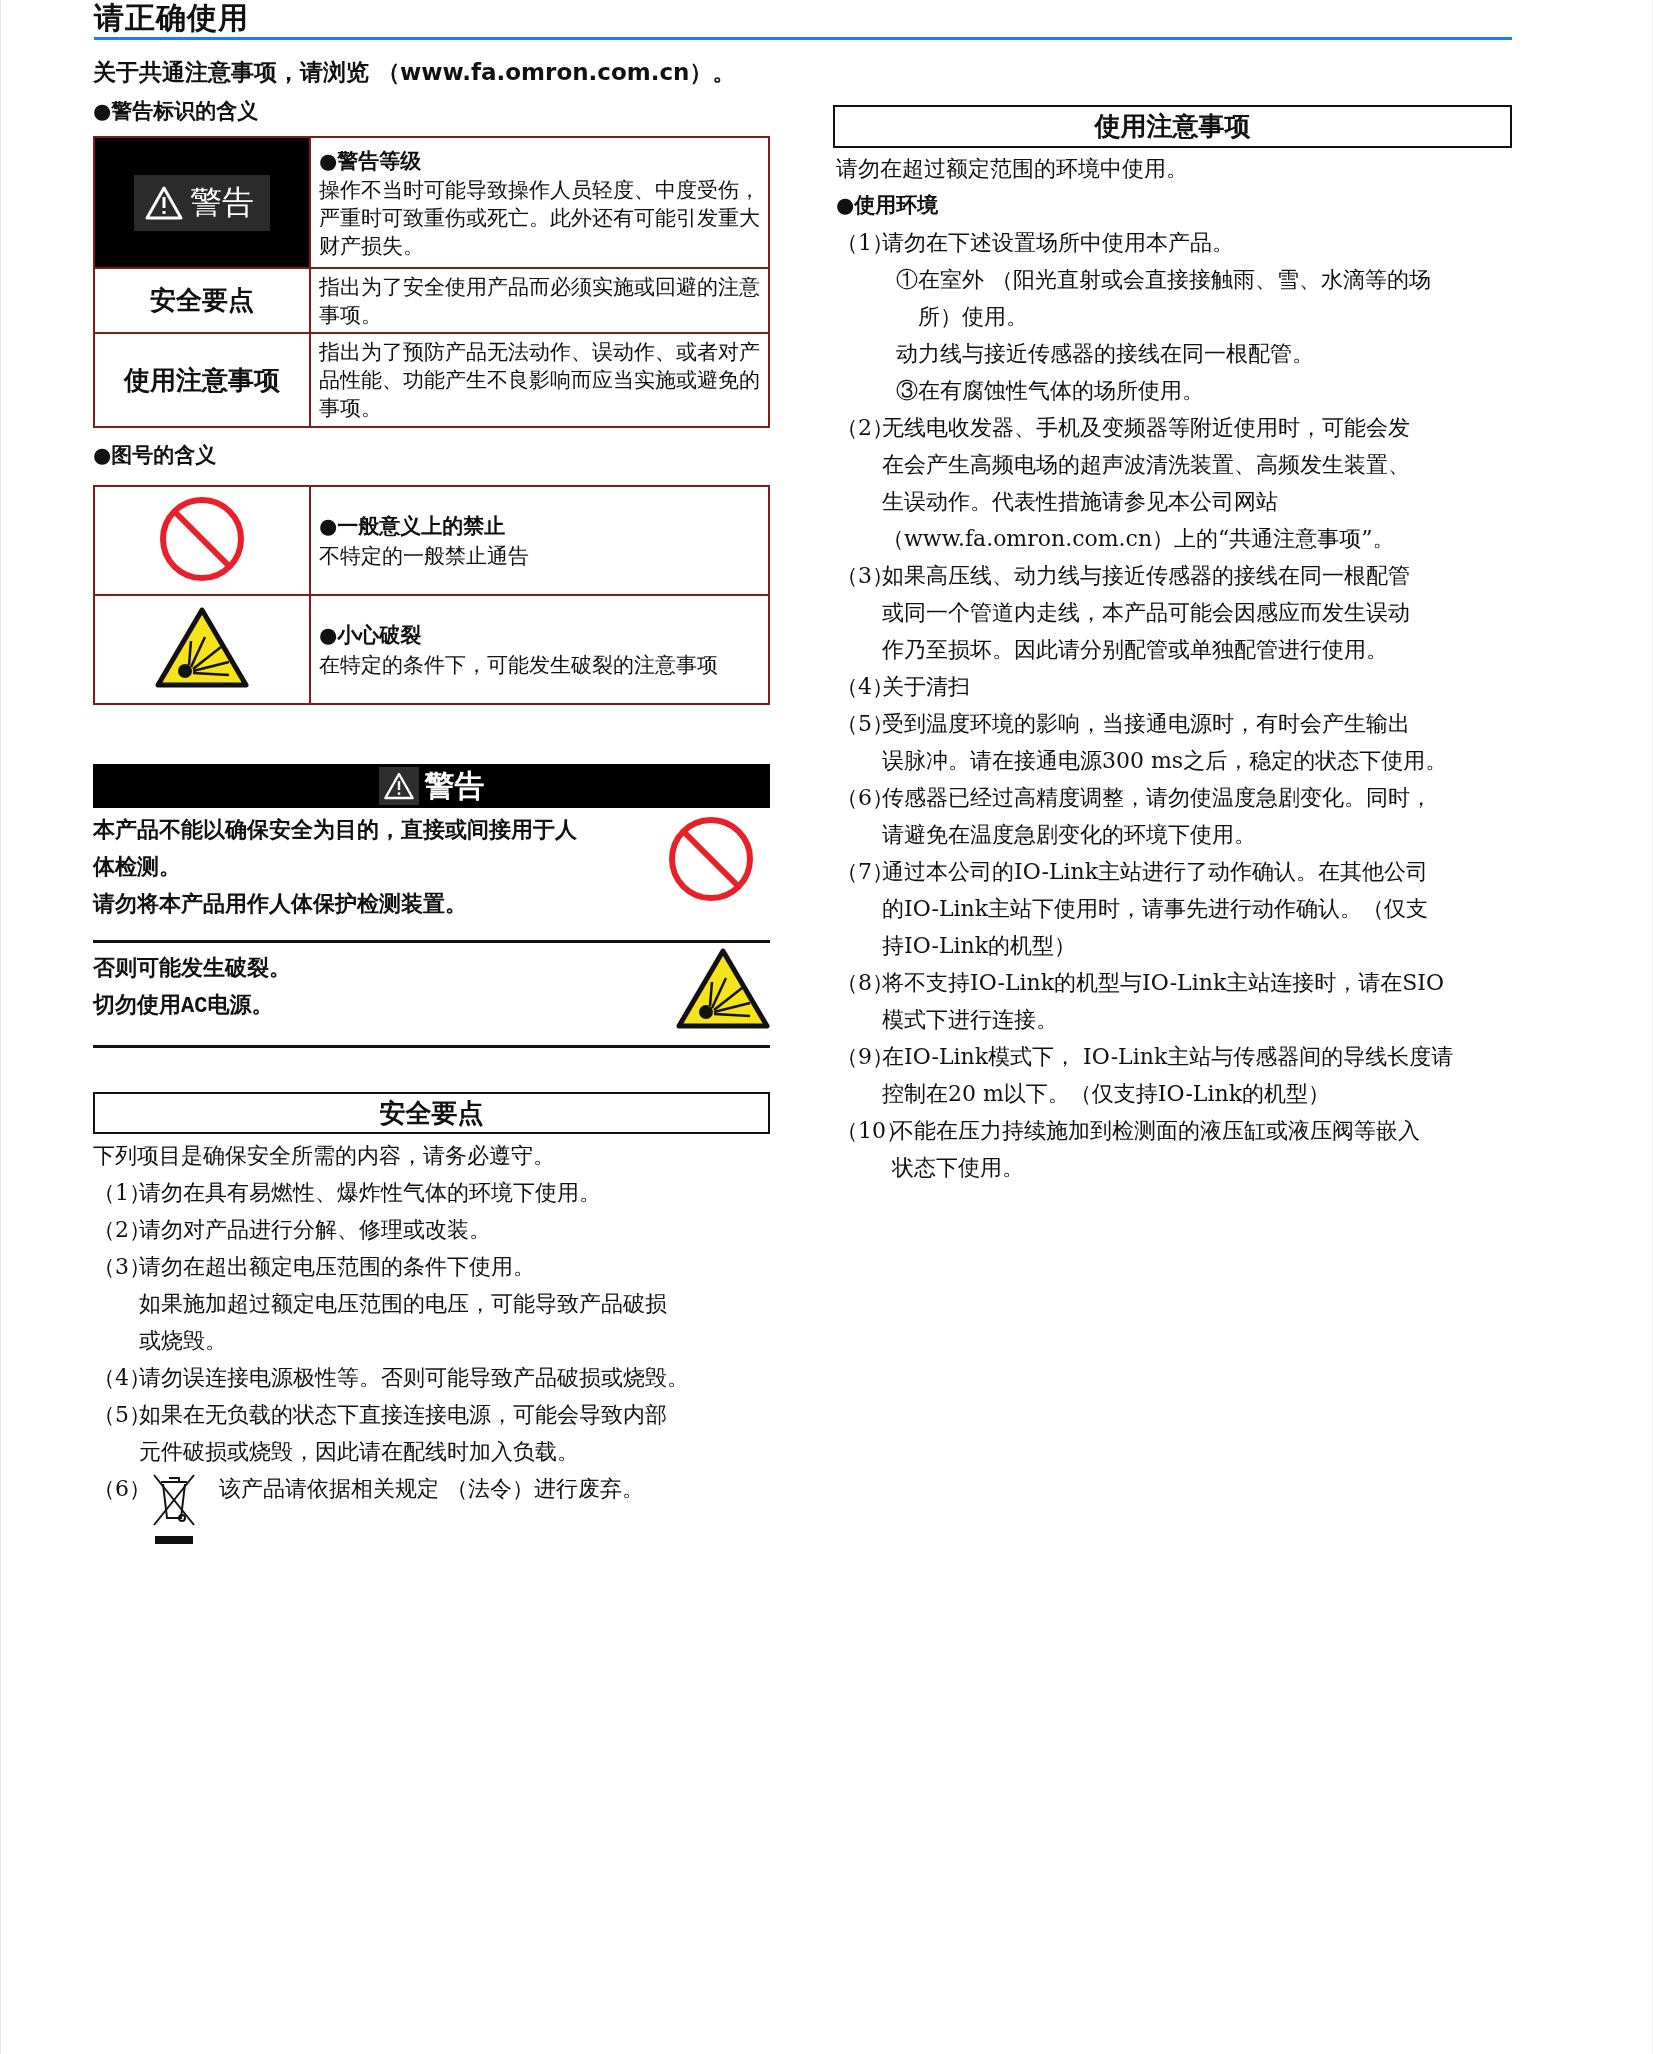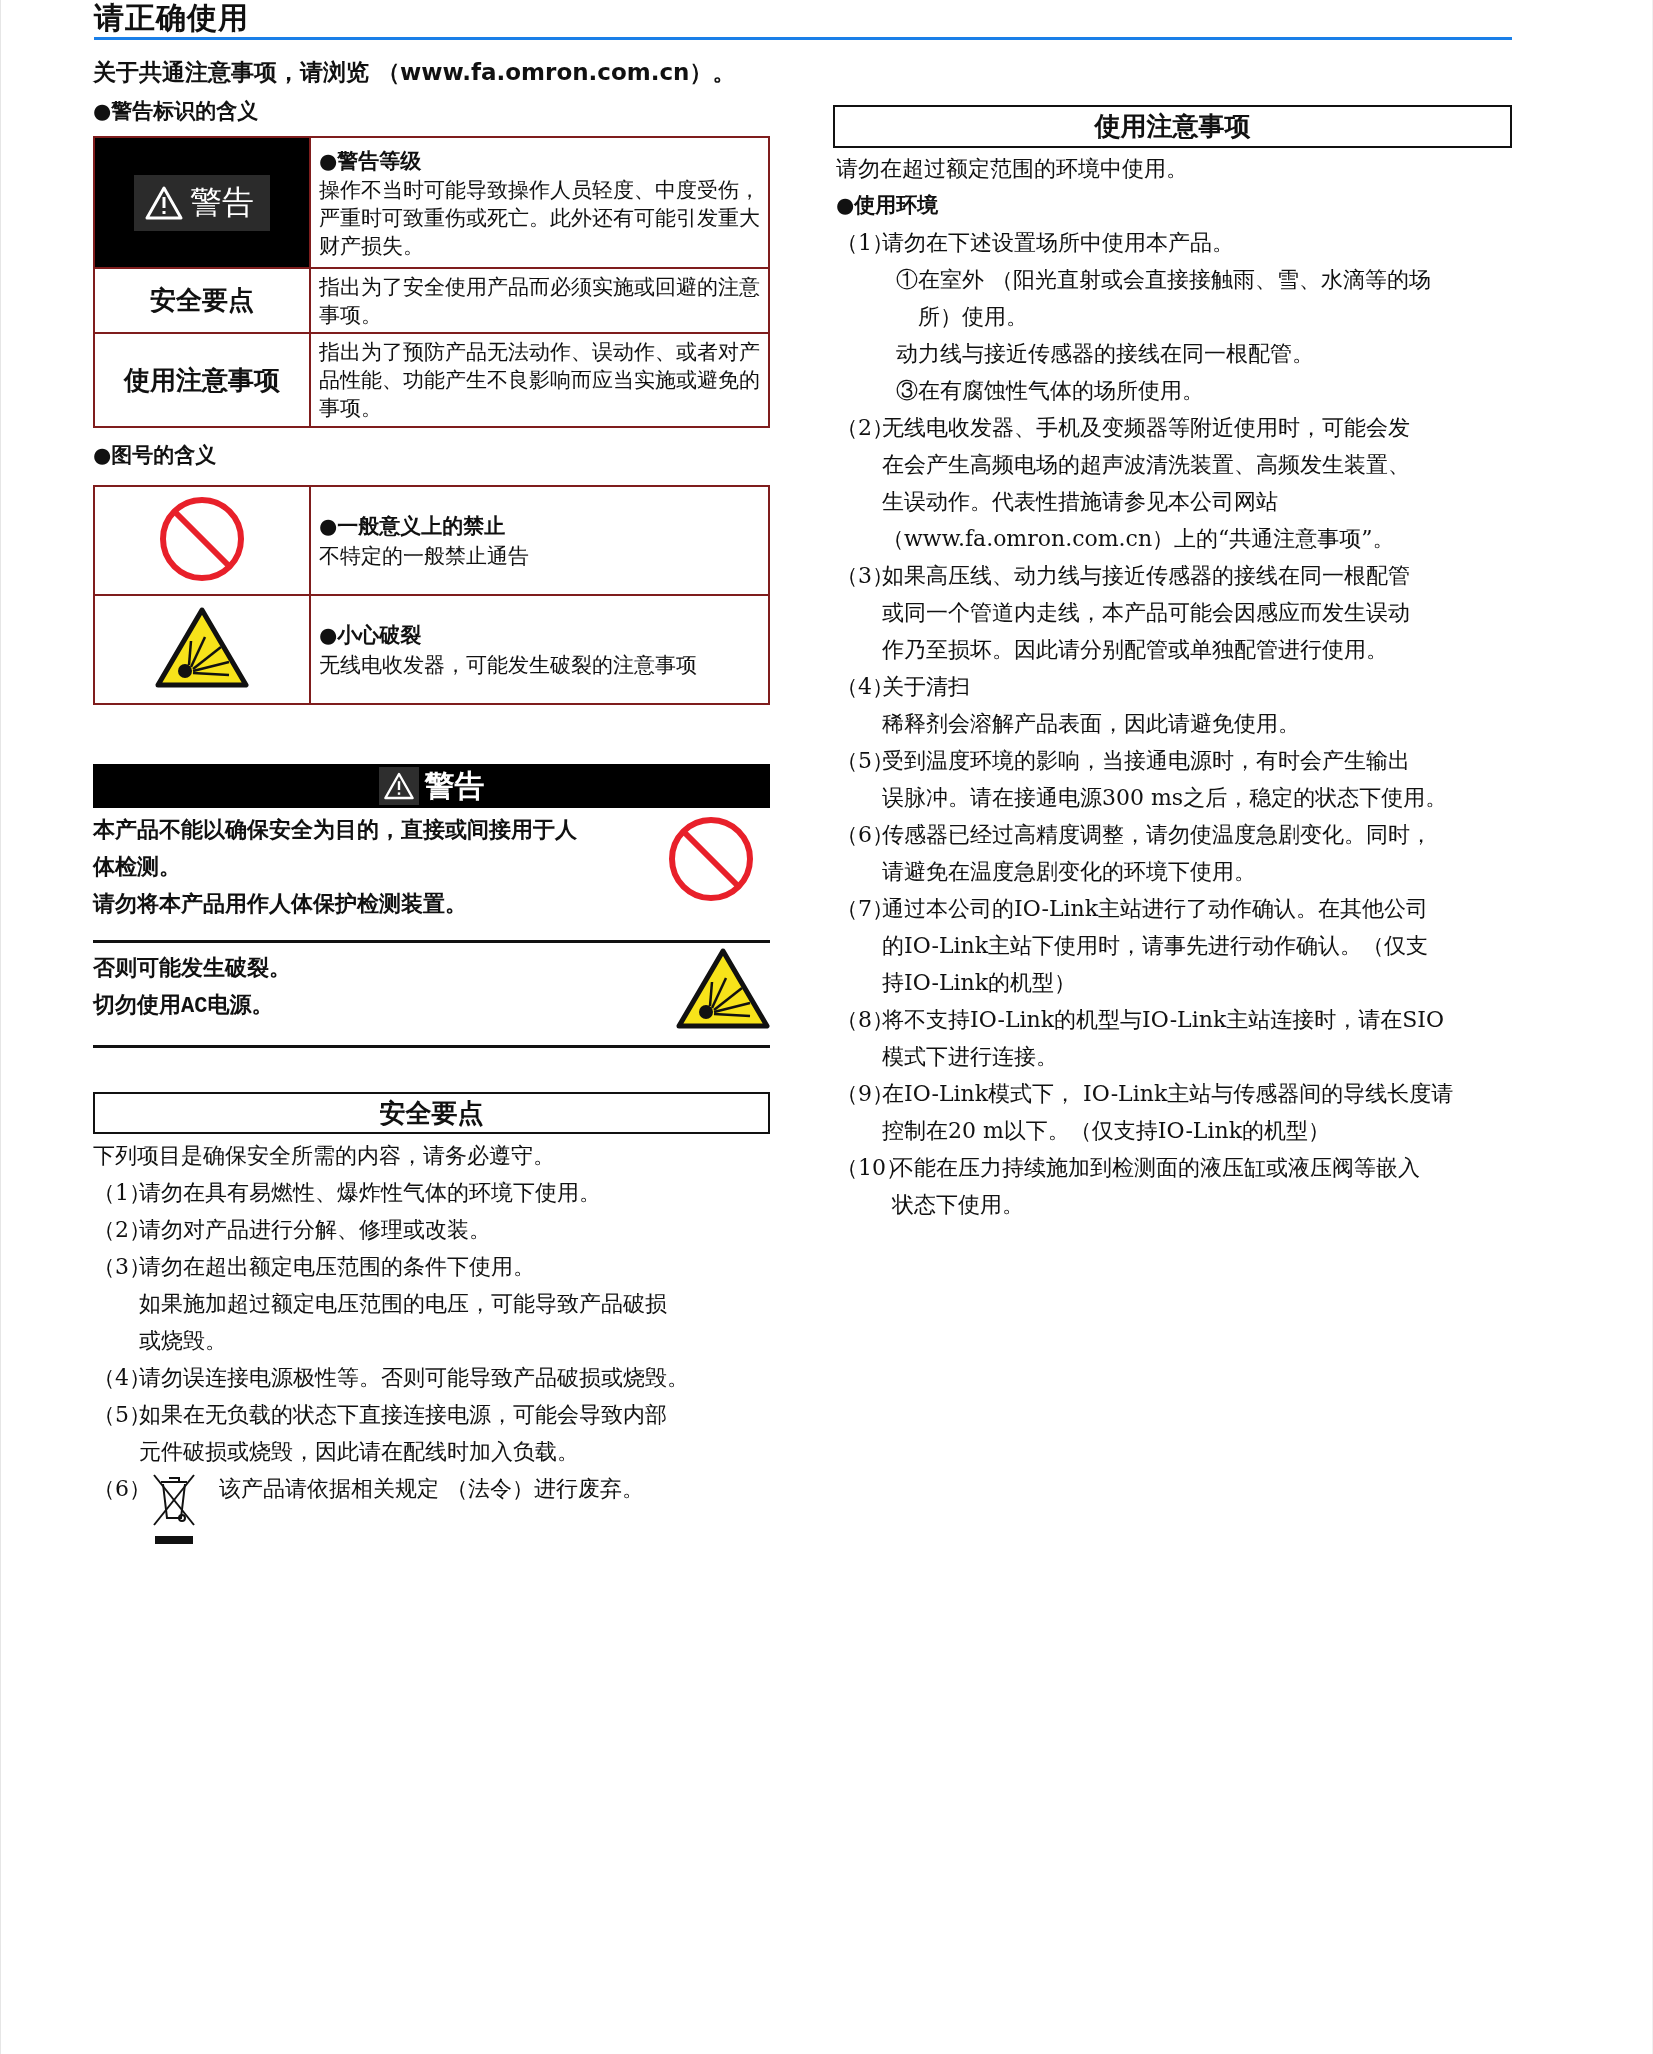--- a/index.html
+++ b/index.html
@@ -121,21 +121,21 @@
           <line x1="38" y1="62" x2="66" y2="40"></line>
               <line x1="38" y1="64" x2="74" y2="55"></line>
           <line x1="38" y1="66" x2="74" y2="68"></line>
               <line x1="36" y1="60" x2="50" y2="30"></line>
           <line x1="34" y1="58" x2="36" y2="34"></line>
         </g>
       </svg>
     </td>
     <td class="desc-cell">
       <div class="desc-title sans">●小心破裂</div>
-      <div>无线电收发器，可能发生破裂的注意事项</div>
+      <div>在特定的条件下，可能发生破裂的注意事项</div>
     </td>
   </tr>
 </tbody>
   </table>
 
 <div class="abs warn-bar sans">
   <div class="inner">
     <span class="icon-box">
       <svg width="32" height="30" viewBox="0 0 40 36">
         <path d="M20 3 L37 33 L3 33 Z" fill="none" stroke="#fff" stroke-width="3" stroke-linejoin="round"></path>
@@ -253,21 +253,20 @@
   <div class="item">
     <span class="num">（3）</span>
     <span class="txt">如果高压线、动力线与接近传感器的接线在同一根配管</span>
     <span class="txt">或同一个管道内走线，本产品可能会因感应而发生误动</span>
     <span class="txt">作乃至损坏。因此请分别配管或单独配管进行使用。</span>
   </div>
 
   <div class="item">
     <span class="num">（4）</span>
     <span class="txt">关于清扫</span>
-    <span class="txt">稀释剂会溶解产品表面，因此请避免使用。</span>
   </div>
 
   <div class="item">
     <span class="num">（5）</span>
     <span class="txt">受到温度环境的影响，当接通电源时，有时会产生输出</span>
     <span class="txt">误脉冲。请在接通电源300 ms之后，稳定的状态下使用。</span>
   </div>
 
   <div class="item">
     <span class="num">（6）</span>

